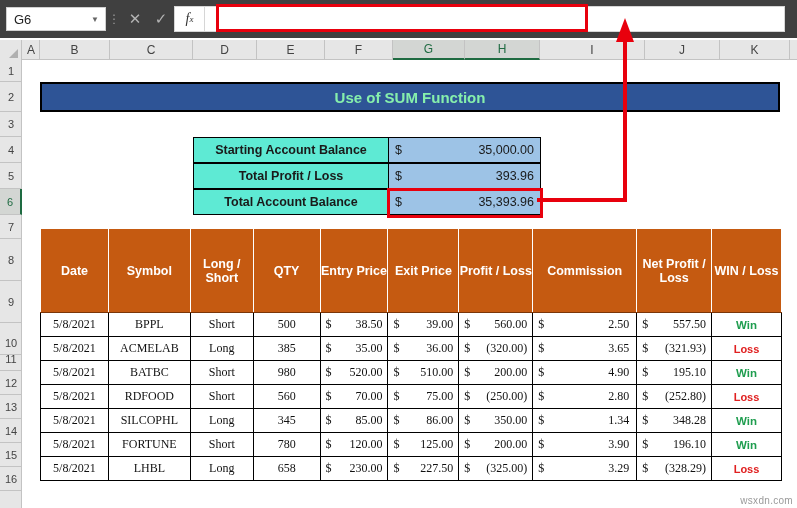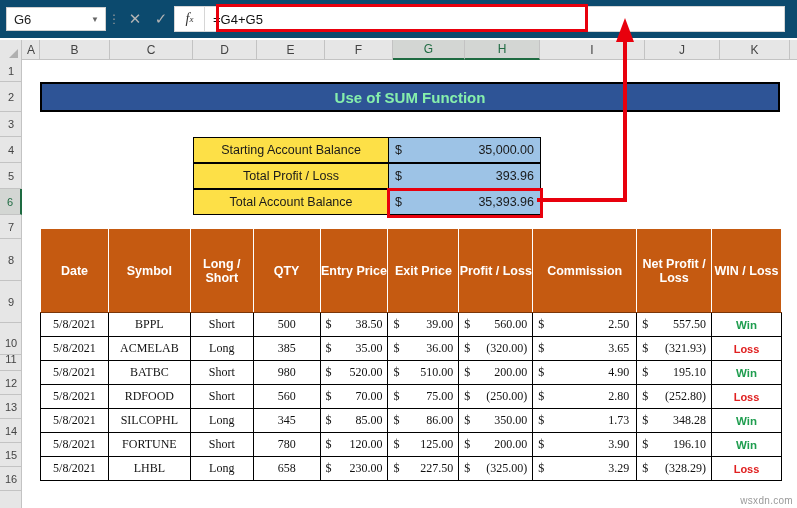--- a/index.html
+++ b/index.html
@@ -7,21 +7,21 @@
     width: 797px; height: 508px;
     font-family: "Liberation Sans", sans-serif;
     background: #ffffff;
     overflow: hidden;
   }
   #app { position: relative; width: 797px; height: 508px; }
 
   
   .formula-strip {
     position: absolute; left: 0; top: 0; width: 797px; height: 38px;
-    background: #0c4a6e; display: flex; align-items: center;
+    background: #404040; display: flex; align-items: center;
   }
   .name-box {
     width: 100px; height: 24px; margin-left: 6px;
     background: #ffffff; border: 1px solid #d0d0d0;
     display: flex; align-items: center; padding: 0 4px;
     font-size: 13px; color: #222;
   }
   .name-box .nb-val { flex: 1; padding-left: 3px; }
   .nb-caret { font-size: 8px; color: #666; padding-right: 2px; }
   .vdots { width: 16px; text-align: center; color: #9a9a9a; font-size: 12px; letter-spacing:0; }
@@ -93,23 +93,23 @@
     position: absolute; left: 17px; top: 22px; width: 740px; height: 30px;
     background: #2e5496; border: 2px solid #000;
     display: flex; align-items: center; justify-content: center;
     color: #86efac; font-size: 15px; font-weight: bold;
   }
 
   
   .summary { position: absolute; left: 170px; top: 77px; width: 348px; }
   .sum-row { display: flex; height: 26px; }
   .sum-label {
-    width: 196px; background: #fde047; border: 1px solid #000;
+    width: 196px; background: #5eead4; border: 1px solid #000;
     display: flex; align-items: center; justify-content: center;
-    font-size: 12.5px; font-weight: normal; color: #1a1a1a;
+    font-size: 12.5px; font-weight: bold; color: #1a1a1a;
   }
   .sum-value {
     width: 152px; background: #9dc3e6; border: 1px solid #000; border-left: none;
     display: flex; align-items: center;
     font-size: 12.5px; color: #1a1a1a; padding: 0 6px;
   }
   .sum-value .cur { flex: 0 0 auto; }
   .sum-value .amt { flex: 1; text-align: right; }
   .sum-row.highlight { position: relative; }
   .sum-redbox {
@@ -156,21 +156,20 @@
   <div class="formula-strip">
     <div class="name-box">
       <span class="nb-val">G6</span>
       <span class="nb-caret">▼</span>
     </div>
     <div class="vdots">⋮</div>
     <div class="fb-btn">✕</div>
     <div class="fb-btn check">✓</div>
     <div class="fx-wrap">
       <div class="fx-icon">f<sub>x</sub></div>
-      <div class="fx-input">=G4+G5</div>
     </div>
     <div class="fx-redbox"></div>
   </div>
 
   <div class="col-head">
     <div class="corner-cell">
         <i></i>
       </div>
     <div class="ch" style="left:23px;  width:17px;">A</div>
     <div class="ch" style="left:40px;  width:70px;">B</div>
@@ -369,21 +368,21 @@
           <td class="money">
               <span class="cur">$</span>
               <span class="amt">86.00</span>
             </td>
           <td class="money">
               <span class="cur">$</span>
               <span class="amt">350.00</span>
             </td>
           <td class="money wide">
               <span class="cur">$</span>
-              <span class="amt">1.73</span>
+              <span class="amt">1.34</span>
             </td>
           <td class="money">
               <span class="cur">$</span>
               <span class="amt">348.28</span>
             </td>
           <td class="win">Win</td>
         </tr>
         <tr>
           <td>5/8/2021</td>
           <td>FORTUNE</td>

